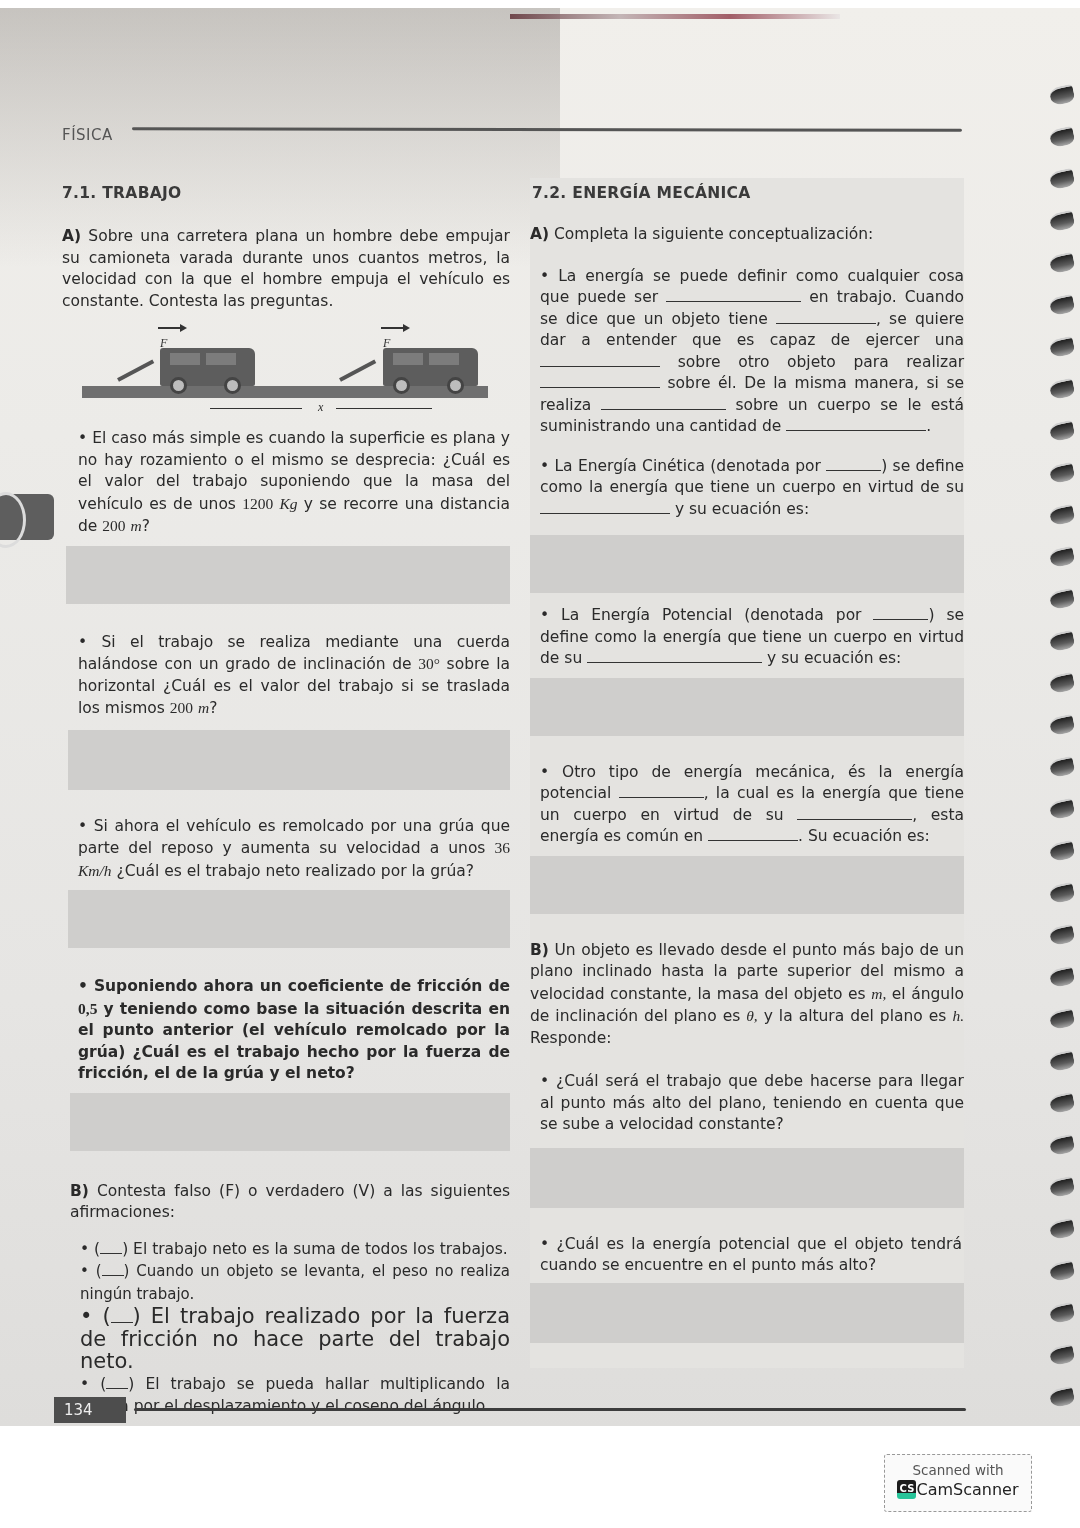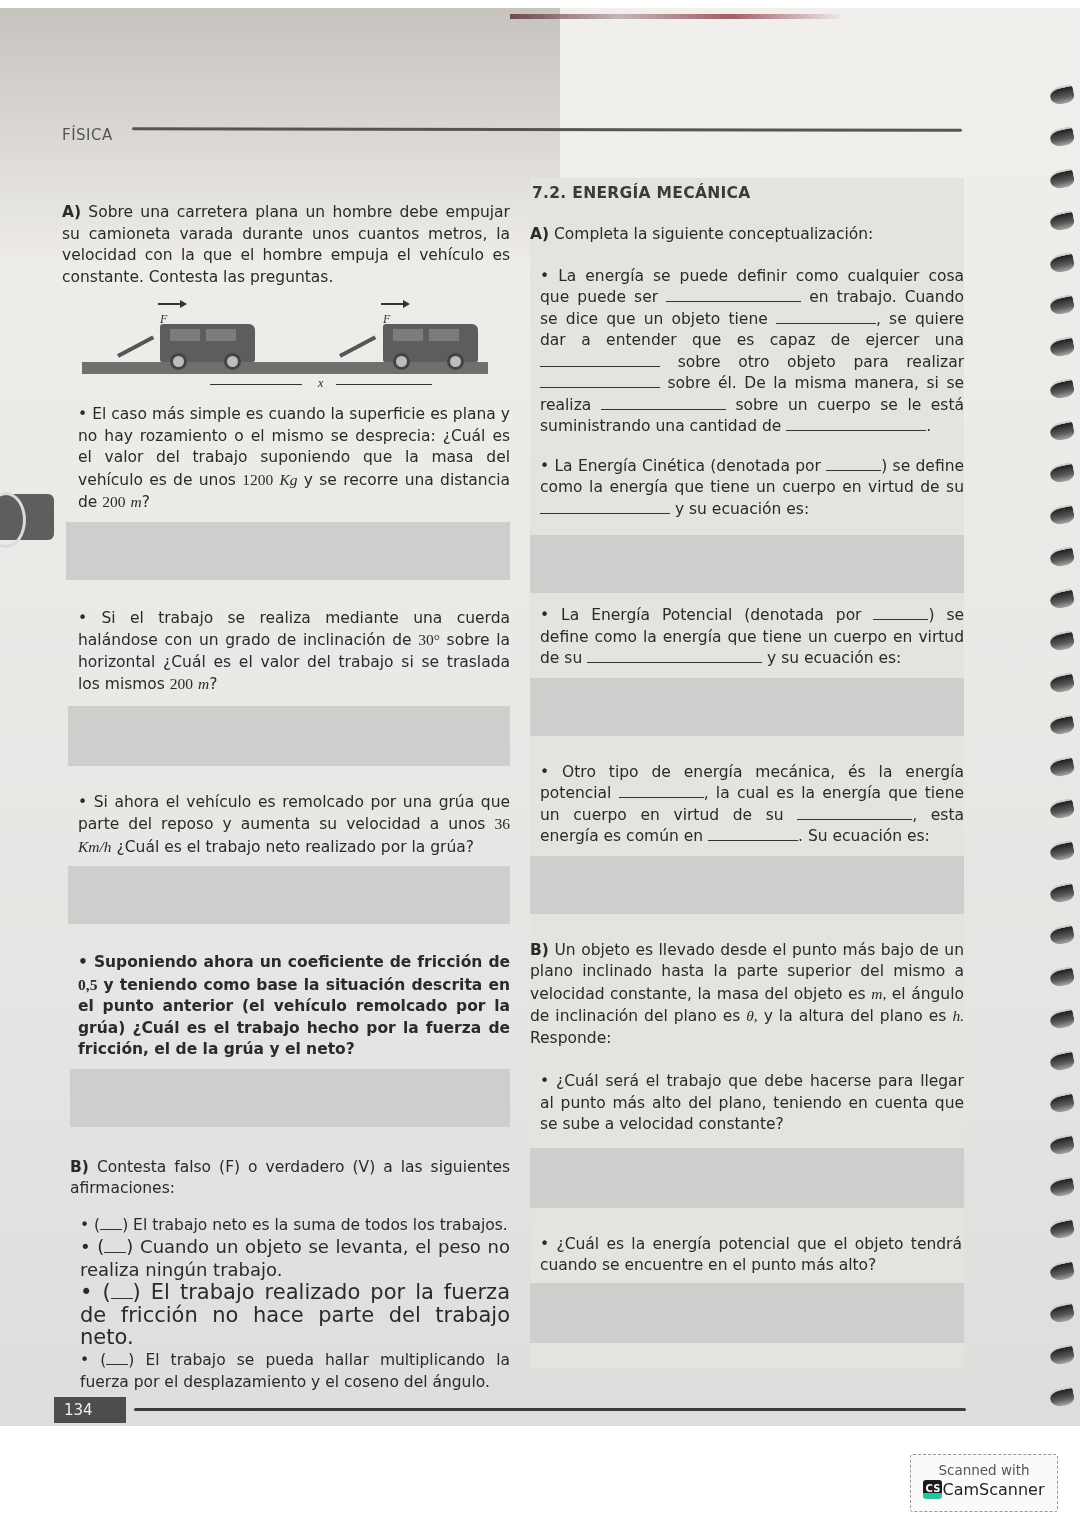--- a/index.html
+++ b/index.html
@@ -39,38 +39,39 @@
 
   .tab-marker{position:absolute;left:0;top:486px;width:54px;height:46px;background:#5e5e5e;border-radius:0 6px 6px 0;}
   .tab-marker::before{content:"";position:absolute;left:-14px;top:-2px;width:34px;height:50px;border:3px solid #dcdcdc;border-radius:50%;}
 
   .rings{position:absolute;right:2px;top:78px;width:36px;height:1350px;}
   .ring{position:absolute;right:4px;width:24px;height:16px;border-radius:50% 20% 40% 50%;background:linear-gradient(180deg,#1e1e1e,#5c5c5c 60%,#a9a9a9);border-top:2px solid #cfcfcf;transform:rotate(-12deg);}
 
   .footer-num{position:absolute;left:54px;top:1389px;width:72px;height:26px;background:#4d4d4d;color:#eee;font-size:15px;line-height:26px;padding-left:10px;box-sizing:border-box;}
   .footer-rule{position:absolute;left:134px;top:1400px;width:832px;height:3px;background:#3c3c3c;border-radius:2px;}
 
-  .scanner{position:absolute;left:910px;top:1454px;width:146px;height:56px;border:1px dashed #999;border-radius:3px;background:#fafafa;text-align:center;}
+  .scanner{position:absolute;left:884px;top:1454px;width:146px;height:56px;border:1px dashed #999;border-radius:3px;background:#fafafa;text-align:center;}
   .scanner .t1{font-size:13.5px;color:#555;margin-top:7px;}
   .scanner .t2{font-size:16px;color:#222;margin-top:2px;display:flex;align-items:center;justify-content:center;}
   .scanner .logo{width:19px;height:19px;border-radius:3px;background:linear-gradient(180deg,#1d1d1d 70%,#27c499 70%);color:#fff;font-size:10px;font-weight:bold;line-height:17px;}
 </style>
 </head>
 <body>
 
 <div class="topstrip"></div>
 <div class="page">
   <div class="topmark"></div>
 
   <div class="header-label">FÍSICA</div>
   <div class="header-rule"></div>
 
   <div class="tab-marker"></div>
 
   <div class="col-left">
+    <div class="sec-title">7.1. TRABAJO</div>
 
     <p class="para" style="margin-top:24px;"><b>A)</b><span> Sobre una carretera plana un hombre debe empujar su camioneta varada durante unos cuantos metros, la velocidad con la que el hombre empuja el vehículo es constante. Contesta las preguntas.</span></p>
 
     <div class="figure">
       <div class="road"></div>
       <div class="car" style="left:82px;">
         <div class="win" style="left:10px;width:30px;"></div>
           <div class="win" style="left:46px;width:30px;"></div>
         <div class="wheel" style="left:10px;"></div>
           <div class="wheel" style="left:64px;"></div>
@@ -98,21 +99,21 @@
 
     <p class="bullet" style="margin-top:26px;"><span>• Si ahora el vehículo es remolcado por una grúa que parte del reposo y aumenta su velocidad a unos </span><span class="num">36</span> <span class="math">Km/h</span><span> ¿Cuál es el trabajo neto realizado por la grúa?</span></p>
     <div class="answer-box" style="margin:8px 0 0 6px;height:58px;"></div>
 
     <p class="bullet" style="margin-top:28px;font-weight:bold;"><span>• Suponiendo ahora un coeficiente de fricción de </span><span class="num">0,5</span><span> y teniendo como base la situación descrita en el punto anterior (el vehículo remolcado por la grúa) ¿Cuál es el trabajo hecho por la fuerza de fricción, el de la grúa y el neto?</span></p>
     <div class="answer-box" style="margin:8px 0 0 8px;height:58px;"></div>
 
     <p class="para" style="margin:30px 0 0 8px;"><b>B)</b><span> Contesta falso (F) o verdadero (V) a las siguientes afirmaciones:</span></p>
     <div style="margin:14px 0 16px 18px;">
       <p class="para" style="font-size:15.5px;line-height:22.5px;">• (<span class="blank" style="width:22px;"></span>) <span>El trabajo neto es la suma de todos los trabajos.</span></p>
-      <p class="para" style="font-size:18px;line-height:22.5px;">• (<span class="blank" style="width:22px;"></span>) <span>Cuando un objeto se levanta, el peso no realiza ningún trabajo.</span></p>
+      <p class="para" style="font-size:15px;line-height:22.5px;">• (<span class="blank" style="width:22px;"></span>) <span>Cuando un objeto se levanta, el peso no realiza ningún trabajo.</span></p>
       <p class="para" style="font-size:21px;line-height:22.5px;">• (<span class="blank" style="width:22px;"></span>) <span>El trabajo realizado por la fuerza de fricción no hace parte del trabajo neto.</span></p>
       <p class="para" style="font-size:15.5px;line-height:22.5px;">• (<span class="blank" style="width:22px;"></span>) <span>El trabajo se pueda hallar multiplicando la fuerza por el desplazamiento y el coseno del ángulo.</span></p>
     </div>
   </div>
 
   <div class="col-right">
     <div class="sec-title" style="padding-left:2px;">7.2. ENERGÍA MECÁNICA</div>
     <p class="para" style="margin-top:22px;"><b>A)</b><span> Completa la siguiente conceptualización:</span></p>
 
     <p class="bullet" style="margin:20px 0 0 10px;padding-left:0;"><span>• La energía se puede definir como cualquier cosa que puede ser </span><span class="blank" style="width:135px;"></span><span> en trabajo. Cuando se dice que un objeto tiene </span><span class="blank" style="width:100px;"></span><span>, se quiere dar a entender que es capaz de ejercer una </span><span class="blank" style="width:120px;"></span><span> sobre otro objeto para realizar </span><span class="blank" style="width:120px;"></span><span> sobre él. De la misma manera, si se realiza </span><span class="blank" style="width:125px;"></span><span> sobre un cuerpo se le está suministrando una cantidad de </span><span class="blank" style="width:140px;"></span><span>.</span></p>

